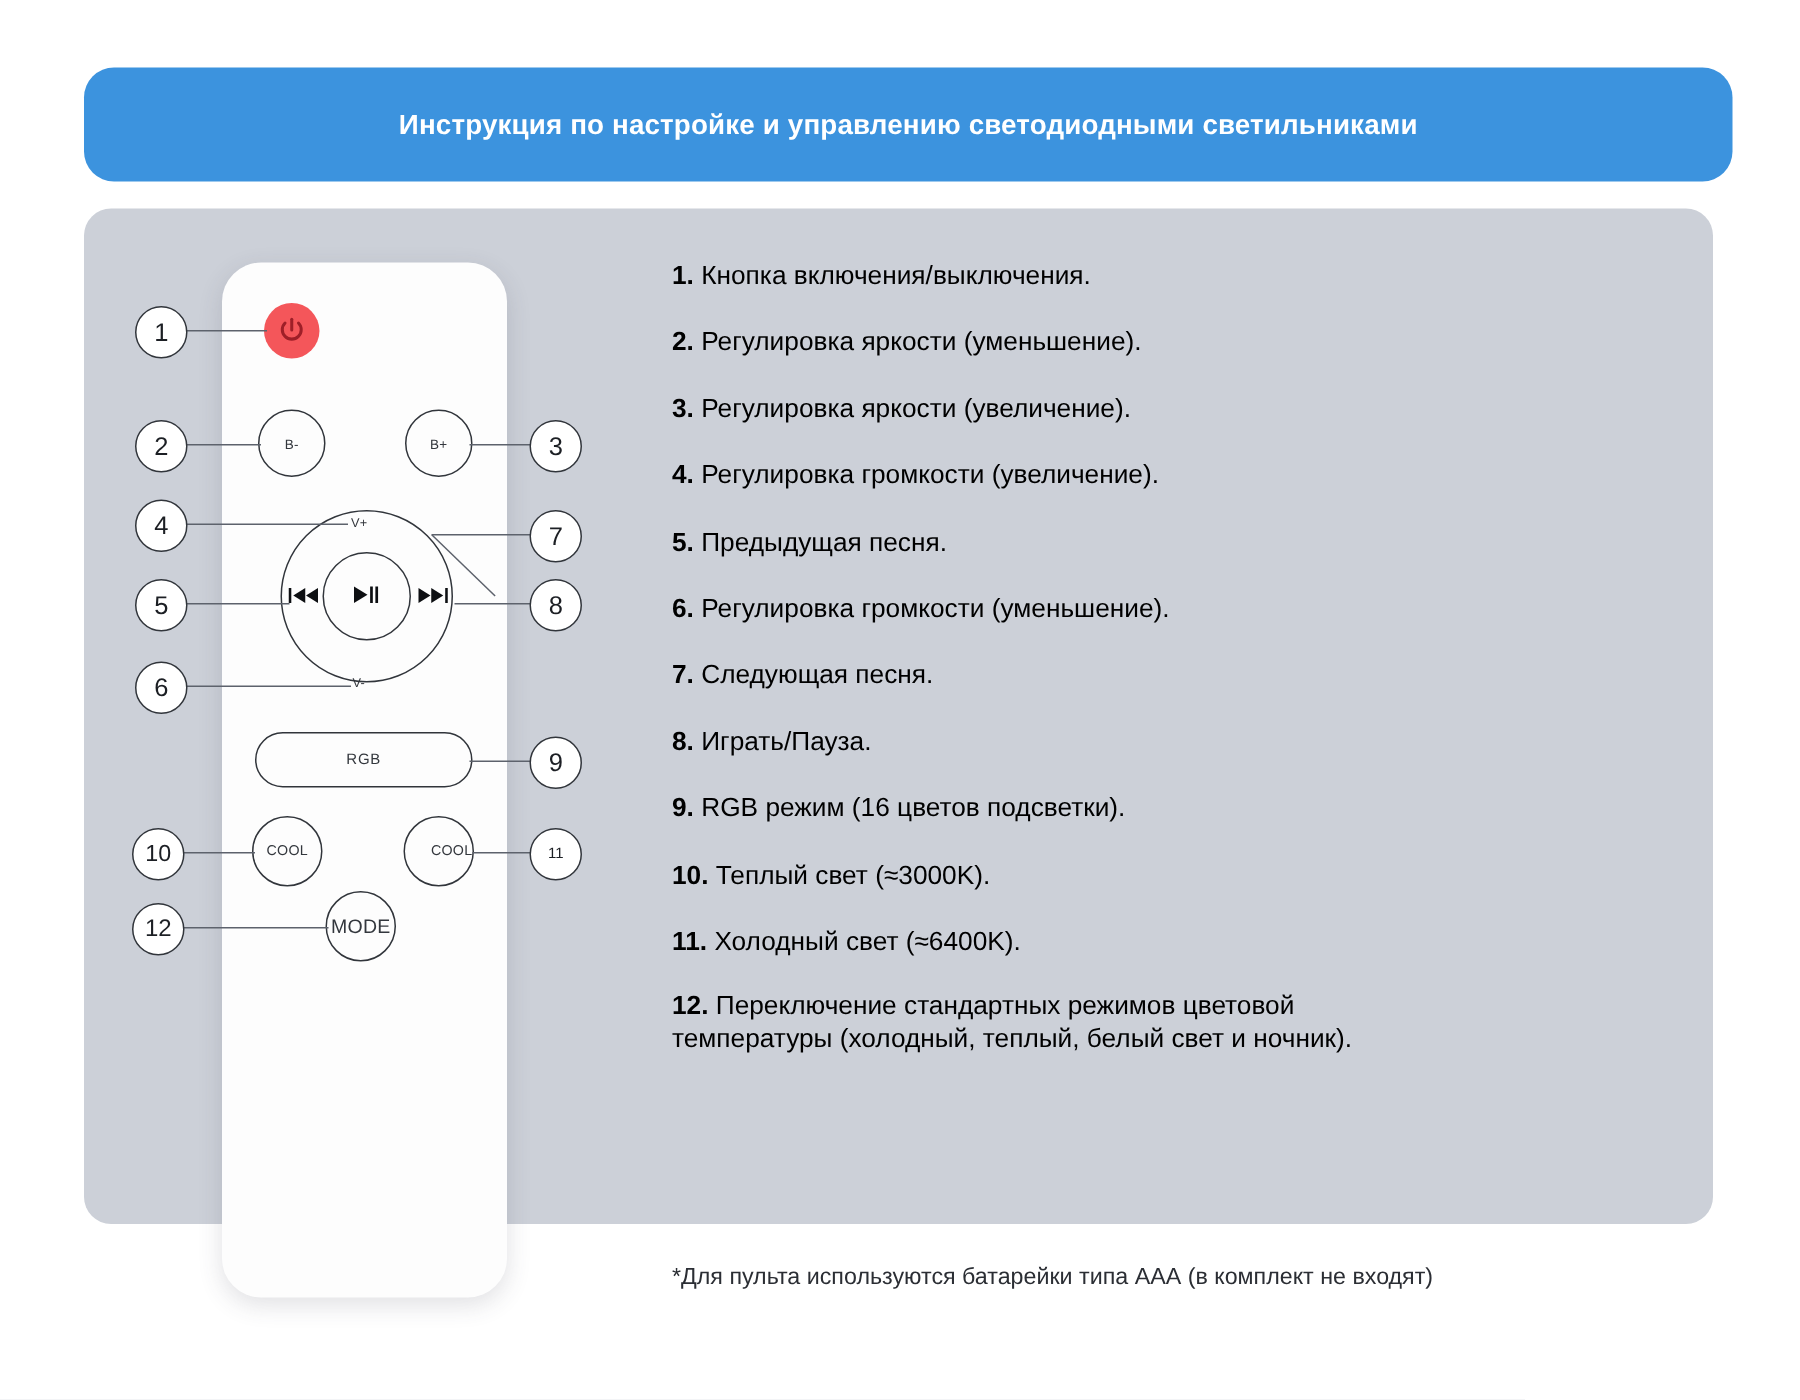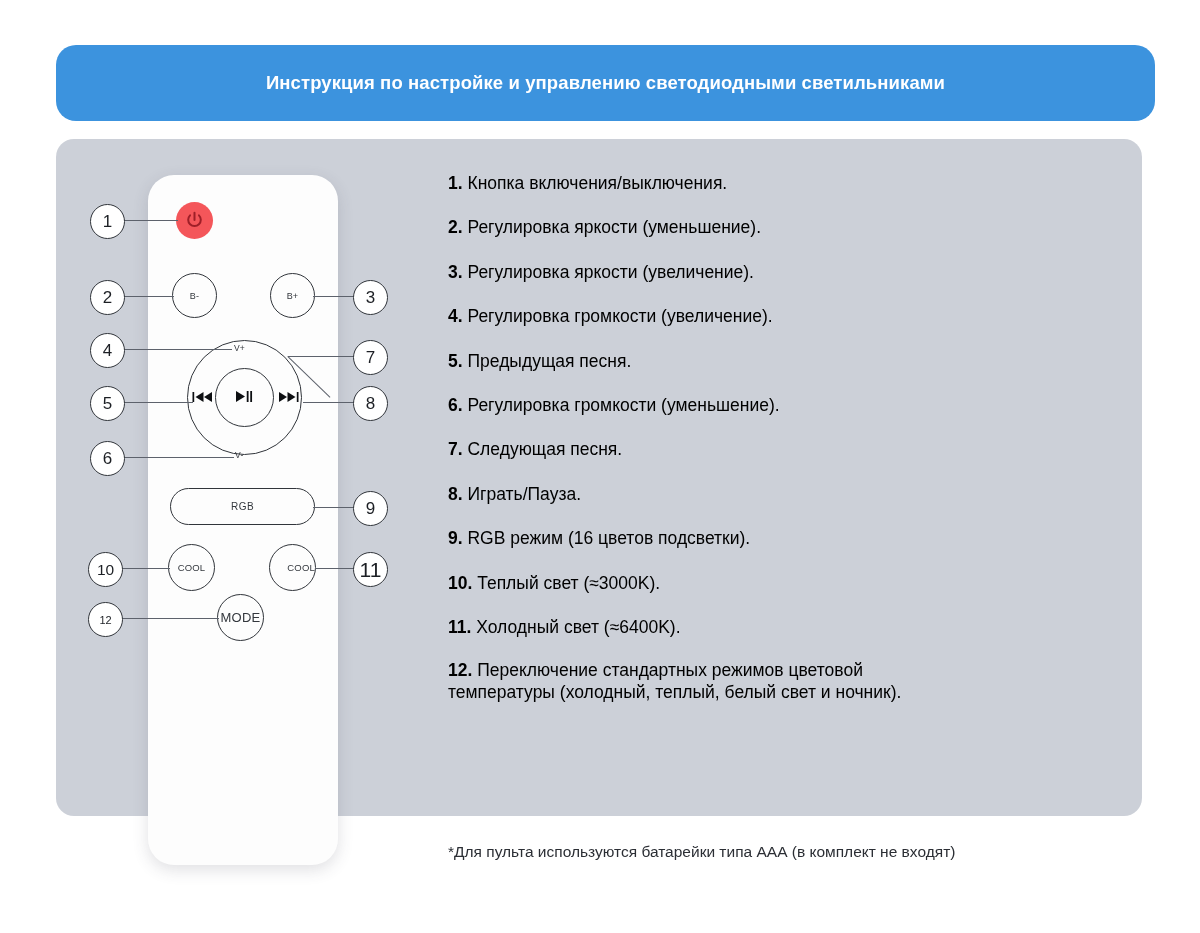--- a/index.html
+++ b/index.html
@@ -306,24 +306,24 @@
   </div>
 <div class="callout" style="left:353px; top:386px;">
     <span>8</span>
   </div>
 <div class="callout" style="left:353px; top:491px;">
     <span>9</span>
   </div>
 <div class="callout" style="left:88px;  top:552px; font-size:15.5px;">
     <span>10</span>
   </div>
-<div class="callout" style="left:353px; top:552px; font-size:21px;">
+<div class="callout" style="left:353px; top:552px; font-size:10px;">
     <span>11</span>
   </div>
-<div class="callout" style="left:88px;  top:602px; font-size:11px;">
+<div class="callout" style="left:88px;  top:602px; font-size:16px;">
     <span>12</span>
   </div>
 
 <div id="instructions">
   <div class="instr-item"><span class="num">1.</span> <span>Кнопка включения/выключения.</span></div>
   <div class="instr-item"><span class="num">2.</span> <span>Регулировка яркости (уменьшение).</span></div>
   <div class="instr-item"><span class="num">3.</span> <span>Регулировка яркости (увеличение).</span></div>
   <div class="instr-item"><span class="num">4.</span> <span>Регулировка громкости (увеличение).</span></div>
   <div class="instr-item"><span class="num">5.</span> <span>Предыдущая песня.</span></div>
   <div class="instr-item"><span class="num">6.</span> <span>Регулировка громкости (уменьшение).</span></div>

